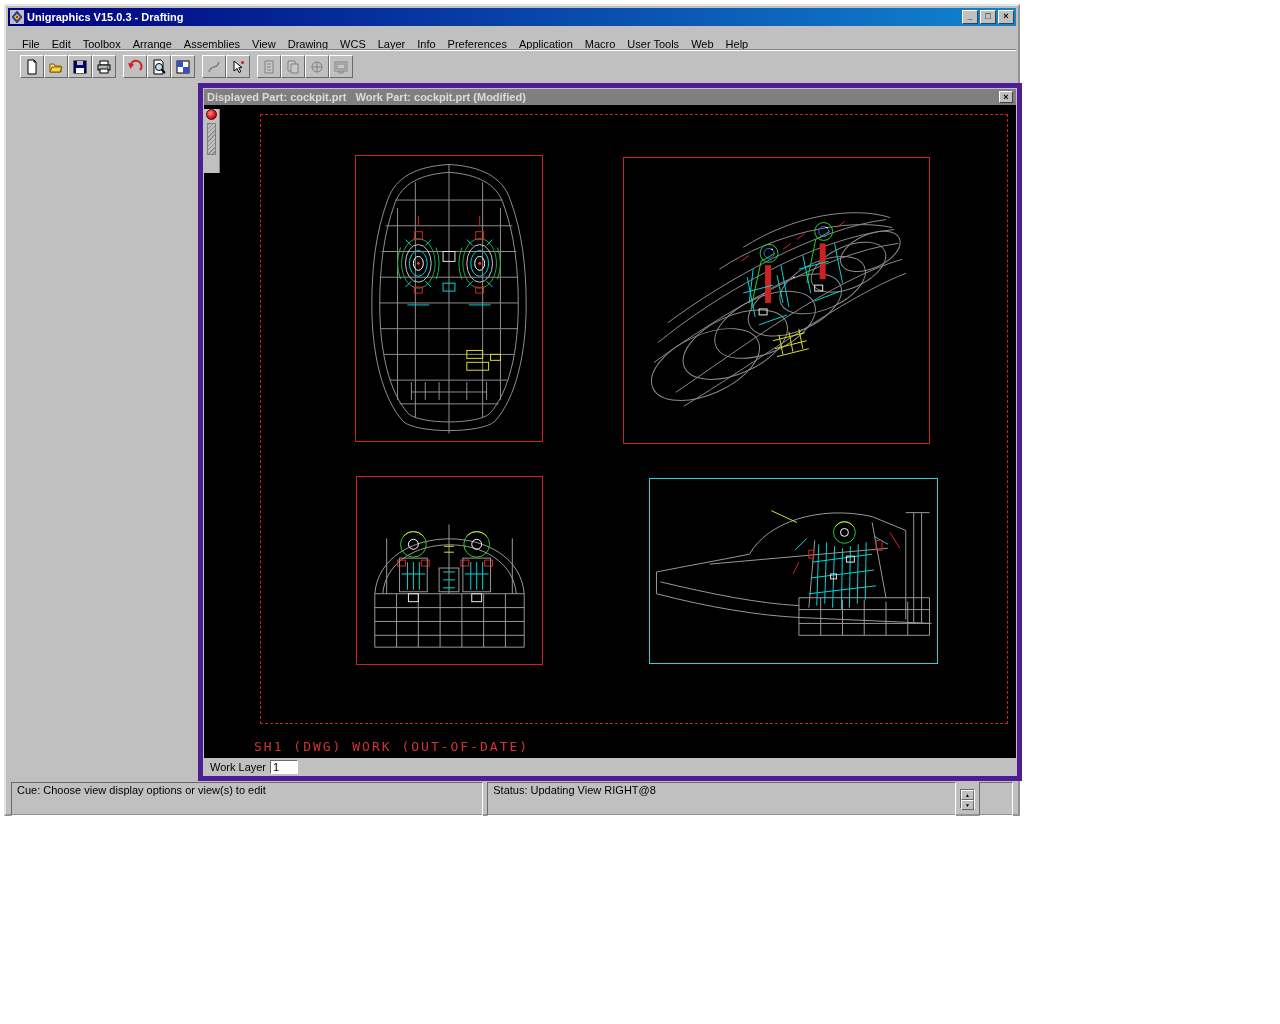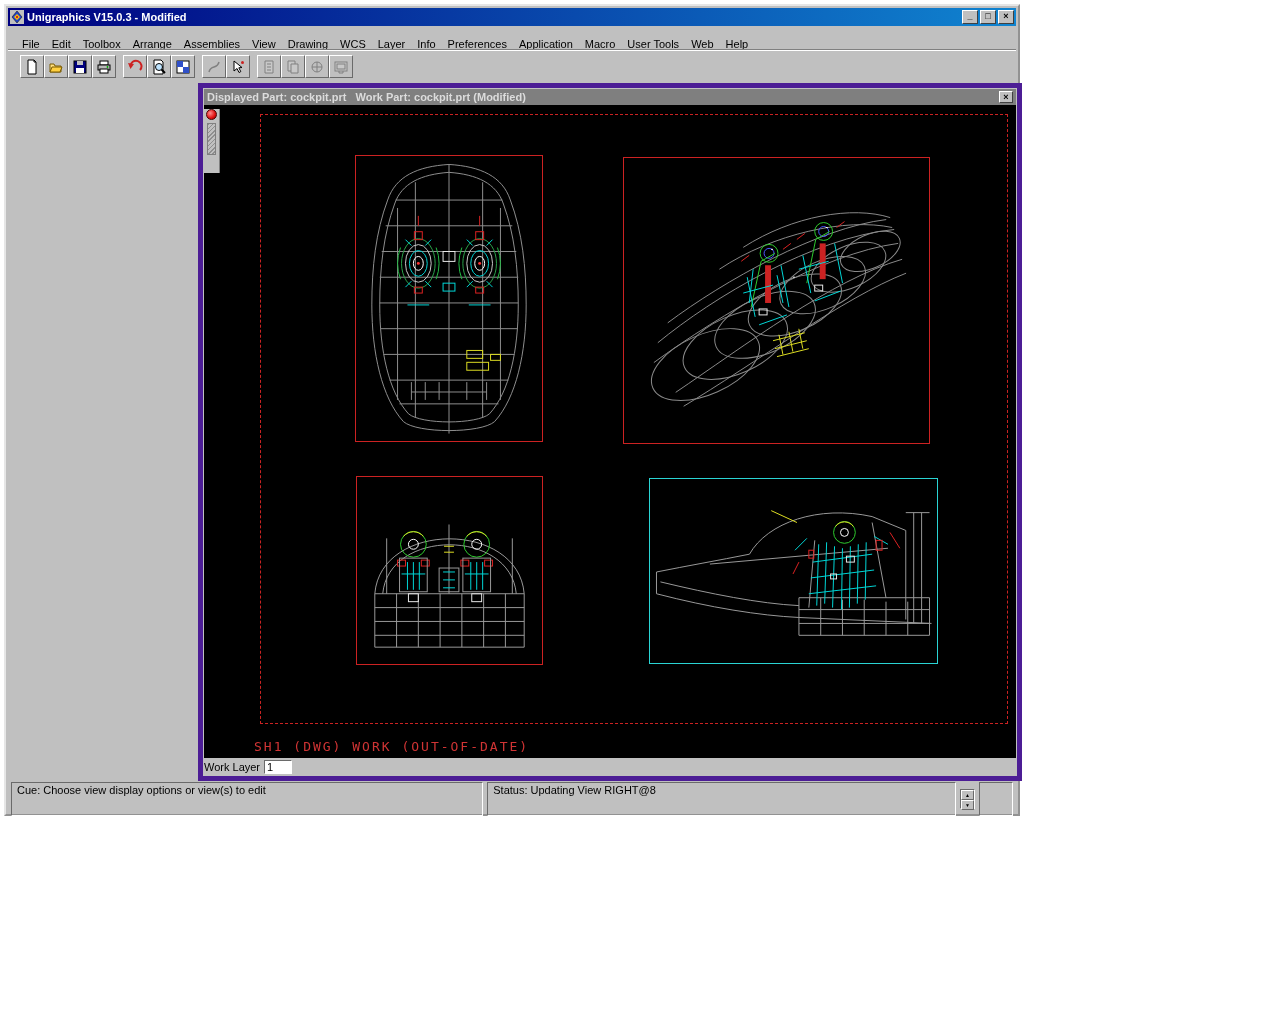--- a/index.html
+++ b/index.html
@@ -74,21 +74,21 @@
 
   .viewport { position:absolute; border:1px solid #cc2222; }
   .vp-top  { left:107px; top:50px;  width:188px; height:287px; }
   .vp-iso  { left:375px; top:52px;  width:307px; height:287px; }
   .vp-front{ left:108px; top:371px; width:187px; height:189px; }
   .vp-right{ left:401px; top:373px; width:289px; height:186px; }
   .viewport svg { display:block; }
 
   
   .wl-bar { position:absolute; left:1px; bottom:1px; right:1px; height:17px;
-            background:#c0c0c0; display:flex; align-items:center; }
+            background:#c0c0c0; display:flex; align-items:center; padding-left:6px; }
   .wl-label { font-size:11px; color:#000; margin-right:4px; }
   .wl-input { width:28px; height:14px; font-size:11px; padding:0 2px;
               border:1px solid; border-color:#6a6a6a #ffffff #ffffff #6a6a6a;
               background:#ffffff; font-family:"Liberation Sans", sans-serif; }
 
   
   .statusbar { position:absolute; left:3px; right:3px; bottom:3px; height:24px;
                display:flex; align-items:center; gap:4px; padding:0 2px; }
   .status-panel { height:34px; border:1px solid; border-color:#6a6a6a #ffffff #ffffff #6a6a6a;
                   font-size:11px; color:#000; padding:1px 0 0 5px; overflow:hidden;
@@ -108,21 +108,21 @@
 <div class="desktop">
   <div class="app">
 
     <div class="titlebar">
       <svg class="app-icon" width="14" height="14">
         <rect width="14" height="14" fill="#c0c0c0"></rect>
         <path d="M7,1 L12,7 L7,13 L2,7 Z" fill="#2244cc" stroke="#000" stroke-width="0.5"></path>
         <path d="M7,4 L10,7 L7,10 L4,7 Z" fill="#ffcc00"></path>
         <circle cx="7" cy="7" r="1.2" fill="#cc2222"></circle>
       </svg>
-      <div class="title-text">Unigraphics V15.0.3 - Modified</div>
+      <div class="title-text">Unigraphics V15.0.3 - Drafting</div>
       <div class="winbtn">_</div>
       <div class="winbtn">□</div>
       <div class="winbtn">×</div>
     </div>
 
     <div class="menubar">
         <div class="menu-item"><u>F</u>ile</div>
         <div class="menu-item"><u>E</u>dit</div>
         <div class="menu-item"><u>T</u>oolbox</div>
         <div class="menu-item"><u>A</u>rrange</div>

